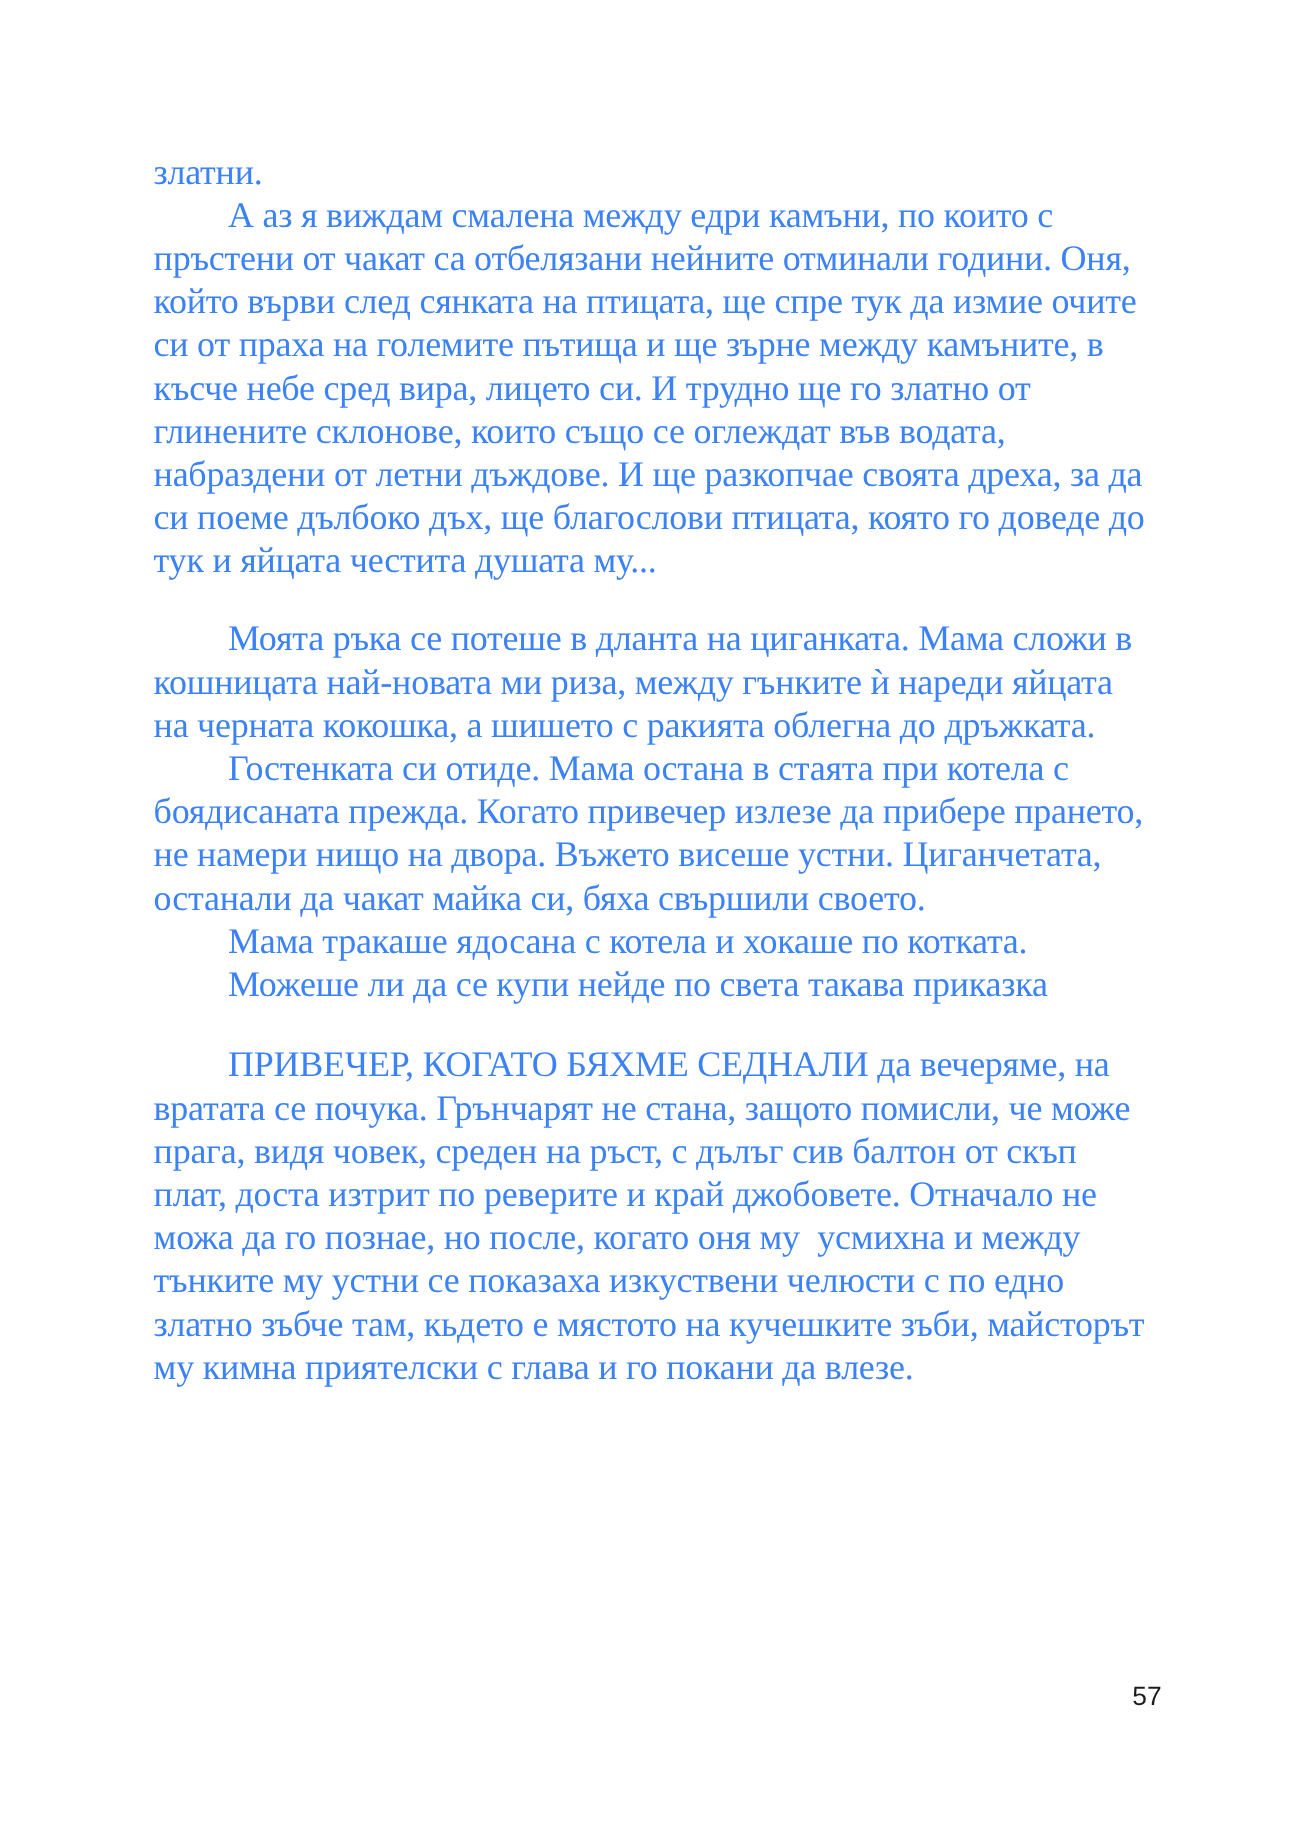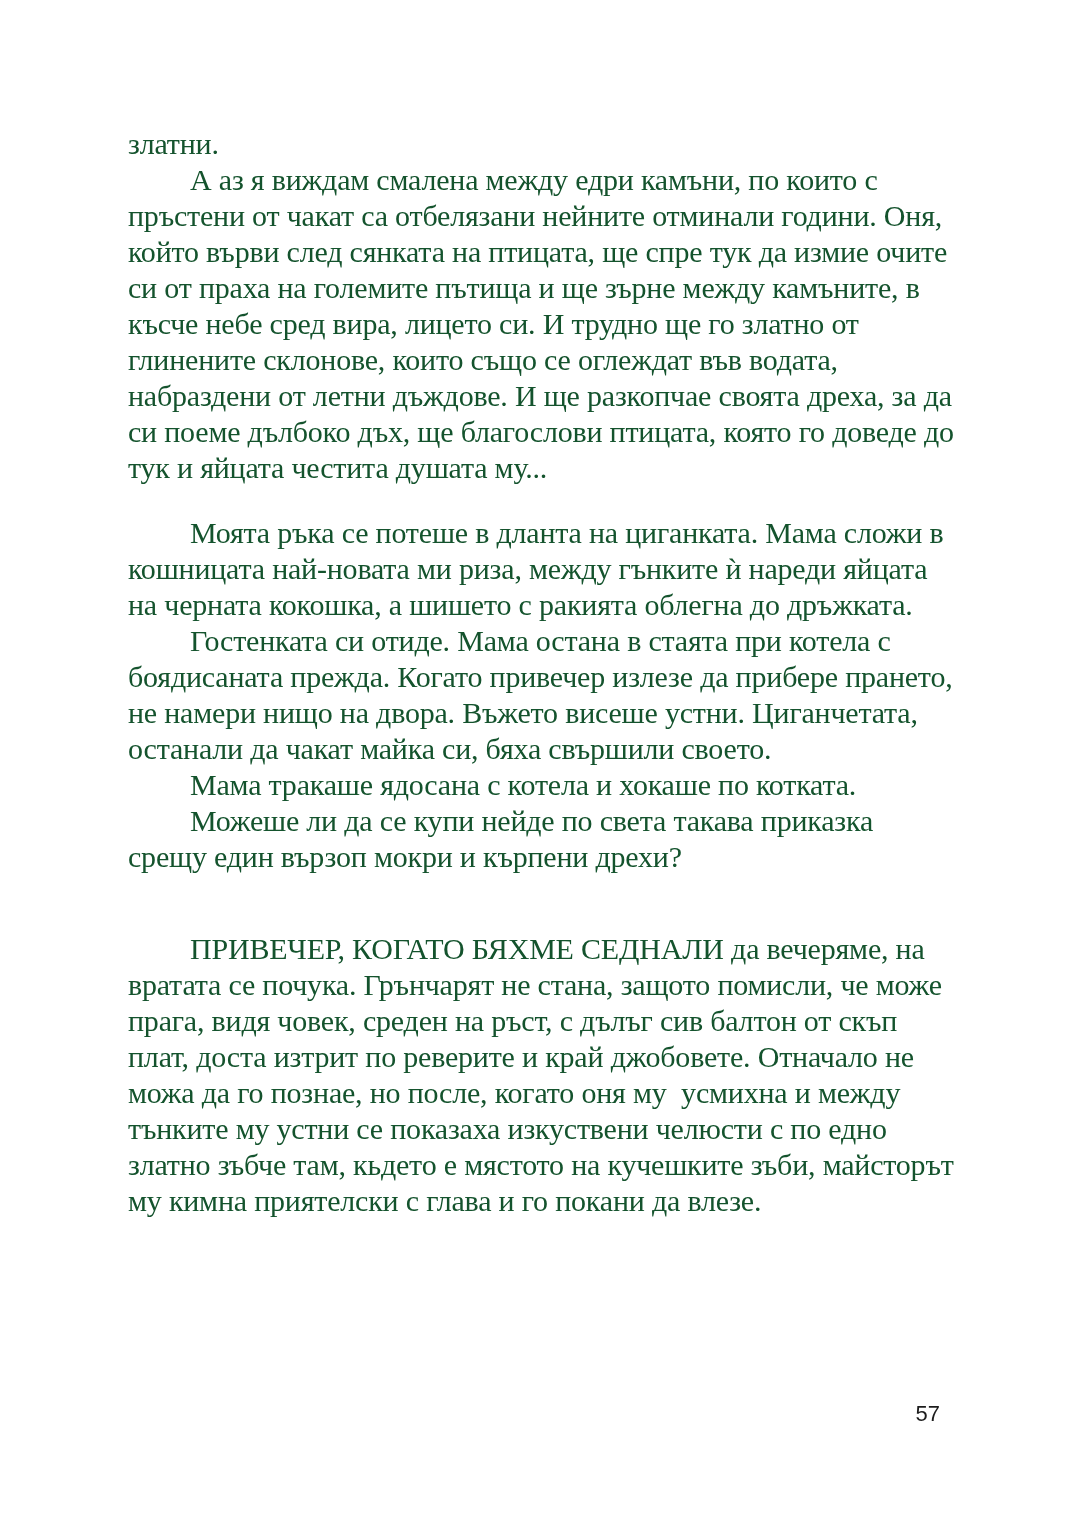--- a/index.html
+++ b/index.html
@@ -15,37 +15,37 @@
     overflow: hidden;
   }
   .page-text {
     position: absolute;
     left: 128px;
     top: 126px;
     width: 824px;
     font-family: "Liberation Serif", serif;
     font-size: 30px;
     line-height: 36px;
-    color: #14532d;
+    color: #3b82f6;
     letter-spacing: -0.2px;
   }
   .paragraph {
     margin: 0;
   }
   .paragraph.gap-small { margin-top: 29px; }
-  .paragraph.gap-large { margin-top: 56px; }
+  .paragraph.gap-large { margin-top: 31px; }
   .line {
     white-space: pre;
   }
   .line.indent {
     padding-left: 62px;
   }
   .page-number {
     position: absolute;
-    left: 116px;
+    left: 144px;
     top: 1399px;
     width: 824px;
     text-align: right;
     font-family: "Liberation Sans", sans-serif;
     font-size: 22px;
     line-height: 30px;
     color: #1c1c1c;
   }
 </style>
 </head>
@@ -76,21 +76,20 @@
         <div class="line indent">Гостенката си отиде. Мама остана в стаята при котела с</div>
         <div class="line">боядисаната прежда. Когато привечер излезе да прибере прането,</div>
         <div class="line">не намери нищо на двора. Въжето висеше устни. Циганчетата,</div>
         <div class="line">останали да чакат майка си, бяха свършили своето.</div>
       </div>
       <div class="paragraph">
         <div class="line indent">Мама тракаше ядосана с котела и хокаше по котката.</div>
       </div>
       <div class="paragraph">
         <div class="line indent">Можеше ли да се купи нейде по света такава приказка</div>
-        <div class="line">срещу един вързоп мокри и кърпени дрехи?</div>
       </div>
       <div class="paragraph gap-large">
         <div class="line indent">ПРИВЕЧЕР, КОГАТО БЯХМЕ СЕДНАЛИ да вечеряме, на</div>
         <div class="line">вратата се почука. Грънчарят не стана, защото помисли, че може</div>
         <div class="line">прага, видя човек, среден на ръст, с дълъг сив балтон от скъп</div>
         <div class="line">плат, доста изтрит по реверите и край джобовете. Отначало не</div>
         <div class="line">можа да го познае, но после, когато оня му  усмихна и между</div>
         <div class="line">тънките му устни се показаха изкуствени челюсти с по едно</div>
         <div class="line">златно зъбче там, кьдето е мястото на кучешките зъби, майсторът</div>
         <div class="line">му кимна приятелски с глава и го покани да влезе.</div>

